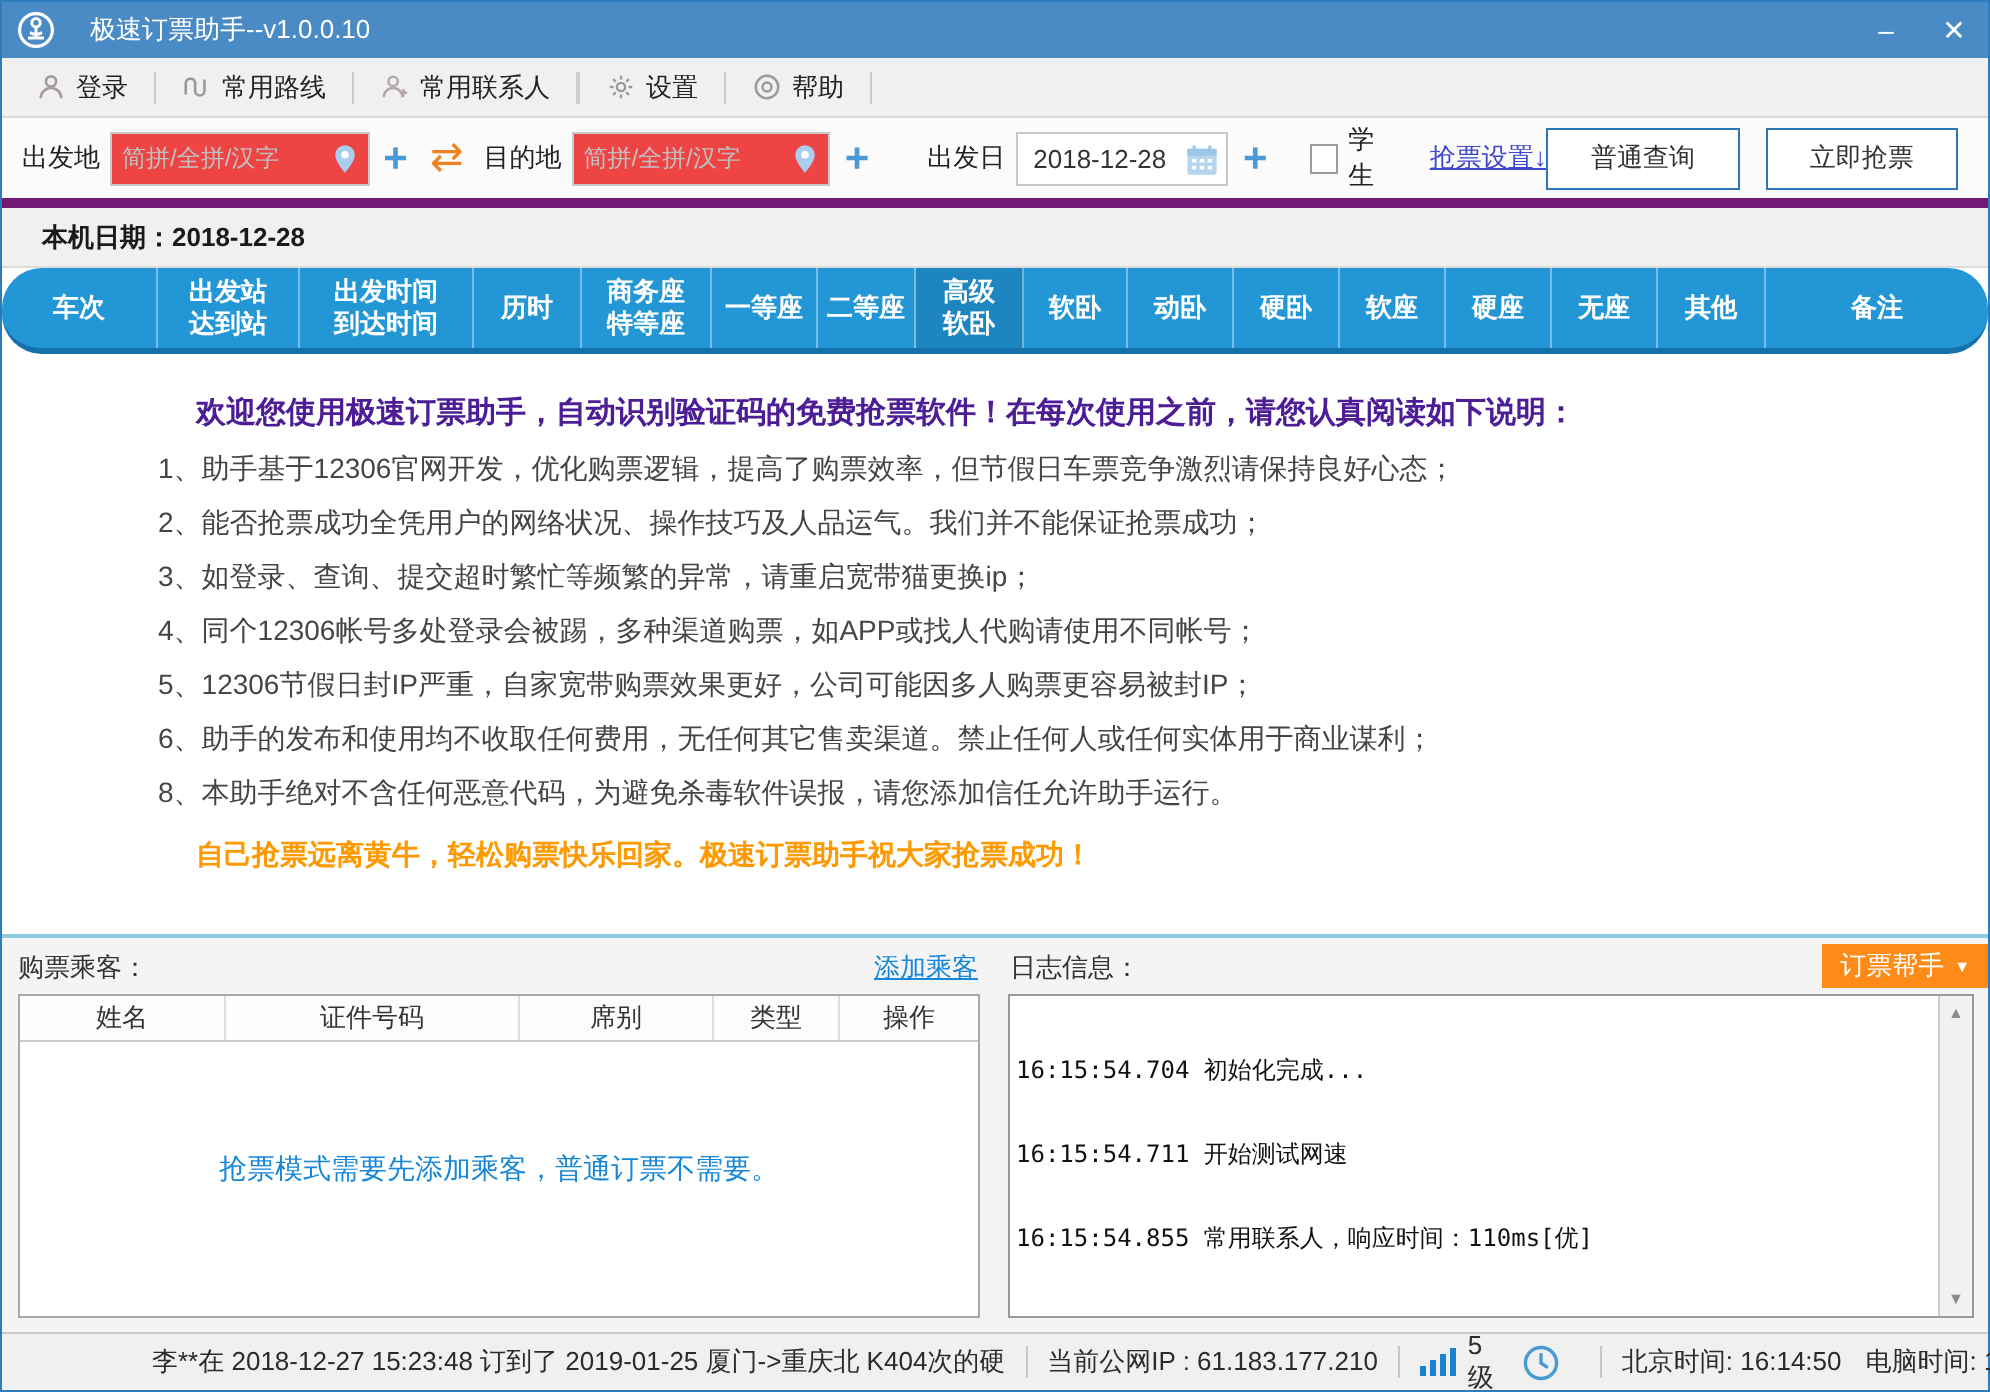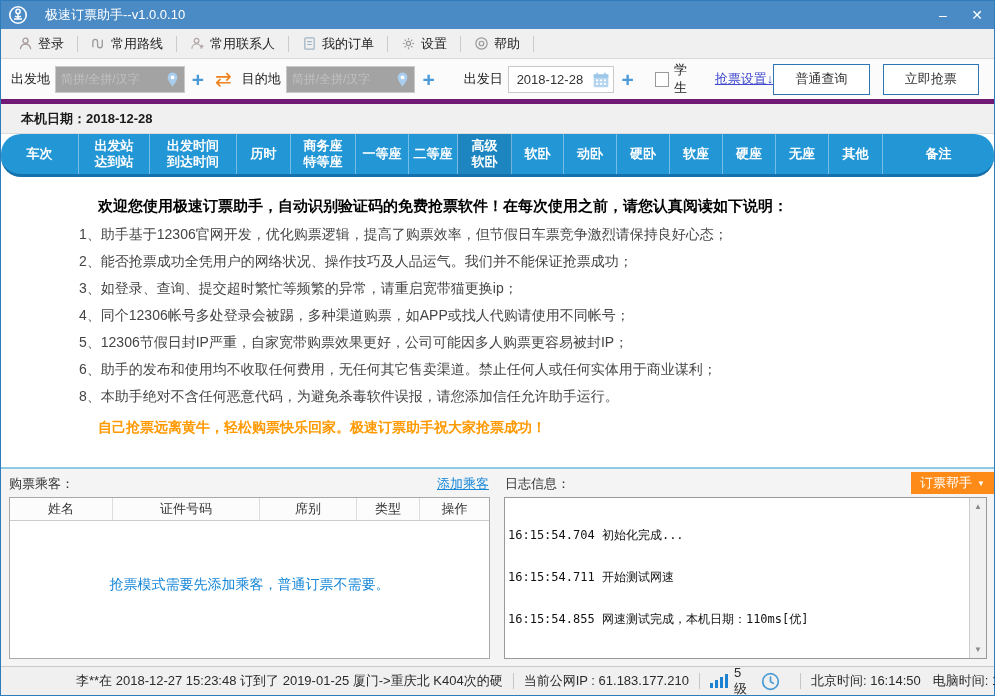--- a/index.html
+++ b/index.html
@@ -19,21 +19,21 @@
 
   
   .toolbar { height:30px; flex:0 0 30px; background:#f0f0f0; border-bottom:1px solid #d9d9d9; display:flex; align-items:center; padding-left:4px; }
   .tool-item { display:flex; align-items:center; gap:5px; padding:0 13px; height:100%; font-size:13px; color:#222; cursor:pointer; }
   .tool-item svg { display:block; }
   .tool-sep { width:1px; height:16px; background:#ccc; }
 
   
   .searchrow { height:45px; flex:0 0 45px; background:#fbfbfb; border-bottom:5px solid #701a75; display:flex; align-items:center; padding:0 10px; font-size:13px; color:#222; }
   .fld-label { margin-right:5px; white-space:nowrap; }
-  .city-box { position:relative; width:136px; height:27px; border:1px solid #c9c9c9; background:#a3a3a3; display:flex; align-items:flex-start; }
+  .city-box { position:relative; width:136px; height:27px; border:1px solid #c9c9c9; background:#ef4444; display:flex; align-items:flex-start; }
   .city-box input { border:none; outline:none; width:100%; height:100%; padding:0 24px 0 5px; font-size:12px; color:#333; background:transparent; }
   .city-box input::placeholder { color:#c0c0c0; }
   .pin-btn { position:absolute; right:3px; top:4px; width:17px; height:17px; cursor:pointer; }
   .plus-btn { color:#4a9ad8; font-size:21px; font-weight:bold; padding:0 7px; cursor:pointer; line-height:1; }
   .swap-btn { color:#f0821e; font-size:20px; padding:0 4px; cursor:pointer; line-height:1; }
   .date-box { position:relative; width:112px; height:27px; border:1px solid #c9c9c9; background:#fff; display:flex; align-items:center; }
   .date-box input { border:none; outline:none; width:100%; height:100%; padding:0 26px 0 8px; font-size:13px; color:#333; background:transparent; }
   .cal-btn { position:absolute; right:3px; top:4px; width:18px; height:18px; cursor:pointer; }
   .chk { width:15px; height:15px; border:1px solid #9a9a9a; background:#fff; margin:0 5px 0 14px; cursor:pointer; }
   .grab-link { color:#3f48cc; text-decoration:underline; margin-left:16px; cursor:pointer; white-space:nowrap; }
@@ -49,21 +49,21 @@
   .gh-cell { display:flex; flex-direction:column; justify-content:center; align-items:center; line-height:16px; border-right:1px solid rgba(255,255,255,.38); cursor:pointer; }
   .gh-cell:last-child { border-right:none; }
   .gh-cell.active { background:#1d86c0; }
   .c0{flex:0 0 78px} .c1{flex:0 0 71px} .c2{flex:0 0 87px} .c3{flex:0 0 54px}
   .c4{flex:0 0 65px} .c5{flex:0 0 53px} .c6{flex:0 0 49px} .c7{flex:0 0 54px}
   .c8{flex:0 0 52px} .c9{flex:0 0 53px} .c10{flex:0 0 53px} .c11{flex:0 0 53px}
   .c12{flex:0 0 53px} .c13{flex:0 0 53px} .c14{flex:0 0 54px} .c15{flex:1}
 
   
   .content { flex:1; background:#fff; overflow:hidden; }
-  .notice-title { margin:20px 0 0 97px; color:#000000; font-weight:bold; font-size:15px; }
+  .notice-title { margin:20px 0 0 97px; color:#4c1d95; font-weight:bold; font-size:15px; }
   .notice-item { margin:10px 0 0 78px; color:#454545; font-size:14px; line-height:17px; }
   .notice-item:first-of-type { margin-top:15px; }
   .notice-footer { margin:14px 0 0 97px; color:#ff9900; font-weight:bold; font-size:14px; }
 
   
   .bottom { height:199px; flex:0 0 199px; background:#f4f4f4; border-top:2px solid #8ecae6; display:flex; }
   .panel-left { width:496px; flex:0 0 496px; position:relative; }
   .panel-right { flex:1; position:relative; }
   .panel-head { display:flex; align-items:center; height:26px; padding:4px 8px 0; font-size:13px; color:#333; }
   .add-link { margin-left:auto; color:#1787d8; text-decoration:underline; cursor:pointer; }
@@ -127,27 +127,20 @@
     <div class="tool-sep"></div>
     <div class="tool-item">
       <svg width="15" height="15" viewBox="0 0 16 16">
           <circle cx="7" cy="5" r="2.5" fill="none" stroke="#b3a6a6" stroke-width="1.3"></circle>
           <path d="M2 13.5 a5 5 0 0 1 10 0" fill="none" stroke="#b3a6a6" stroke-width="1.3"></path>
           <path d="M12.5 9 v4 M10.5 11 h4" stroke="#b3a6a6" stroke-width="1.3"></path>
         </svg>
       <span>常用联系人</span>
     </div>
     <div class="tool-sep"></div>
-    <div class="tool-item">
-      <svg width="15" height="15" viewBox="0 0 16 16">
-          <rect x="3" y="2" width="10" height="12" rx="1" fill="none" stroke="#9fb4c4" stroke-width="1.3"></rect>
-          <path d="M5.5 6 h5 M5.5 9 h5" stroke="#9fb4c4" stroke-width="1.2"></path>
-        </svg>
-      <span>我的订单</span>
-    </div>
     <div class="tool-sep"></div>
     <div class="tool-item">
       <svg width="15" height="15" viewBox="0 0 16 16">
           <circle cx="8" cy="8" r="2.2" fill="none" stroke="#9a9a9a" stroke-width="1.3"></circle>
           <path d="M8 2 v2 M8 12 v2 M2 8 h2 M12 8 h2 M3.8 3.8 l1.4 1.4 M10.8 10.8 l1.4 1.4 M12.2 3.8 l-1.4 1.4 M5.2 10.8 l-1.4 1.4" stroke="#9a9a9a" stroke-width="1.3"></path>
         </svg>
       <span>设置</span>
     </div>
     <div class="tool-sep"></div>
     <div class="tool-item">
@@ -300,21 +293,21 @@
         <span>日志信息：</span>
       </div>
       <button class="helper-btn">
         <span>订票帮手</span>
         <span class="helper-arrow">▼</span>
       </button>
       <div class="log-box">
         <div class="log-lines">
           <div>16:15:54.704 初始化完成...</div>
           <div>16:15:54.711 开始测试网速</div>
-          <div>16:15:54.855 网速测试完成，本机日期：110ms[优]</div>
+          <div>16:15:54.855 常用联系人，响应时间：110ms[优]</div>
         </div>
         <div class="log-scroll">
           <div class="sb-btn sb-up">▲</div>
           <div class="sb-btn sb-down">▼</div>
         </div>
       </div>
     </div>
 
   </div>
 

